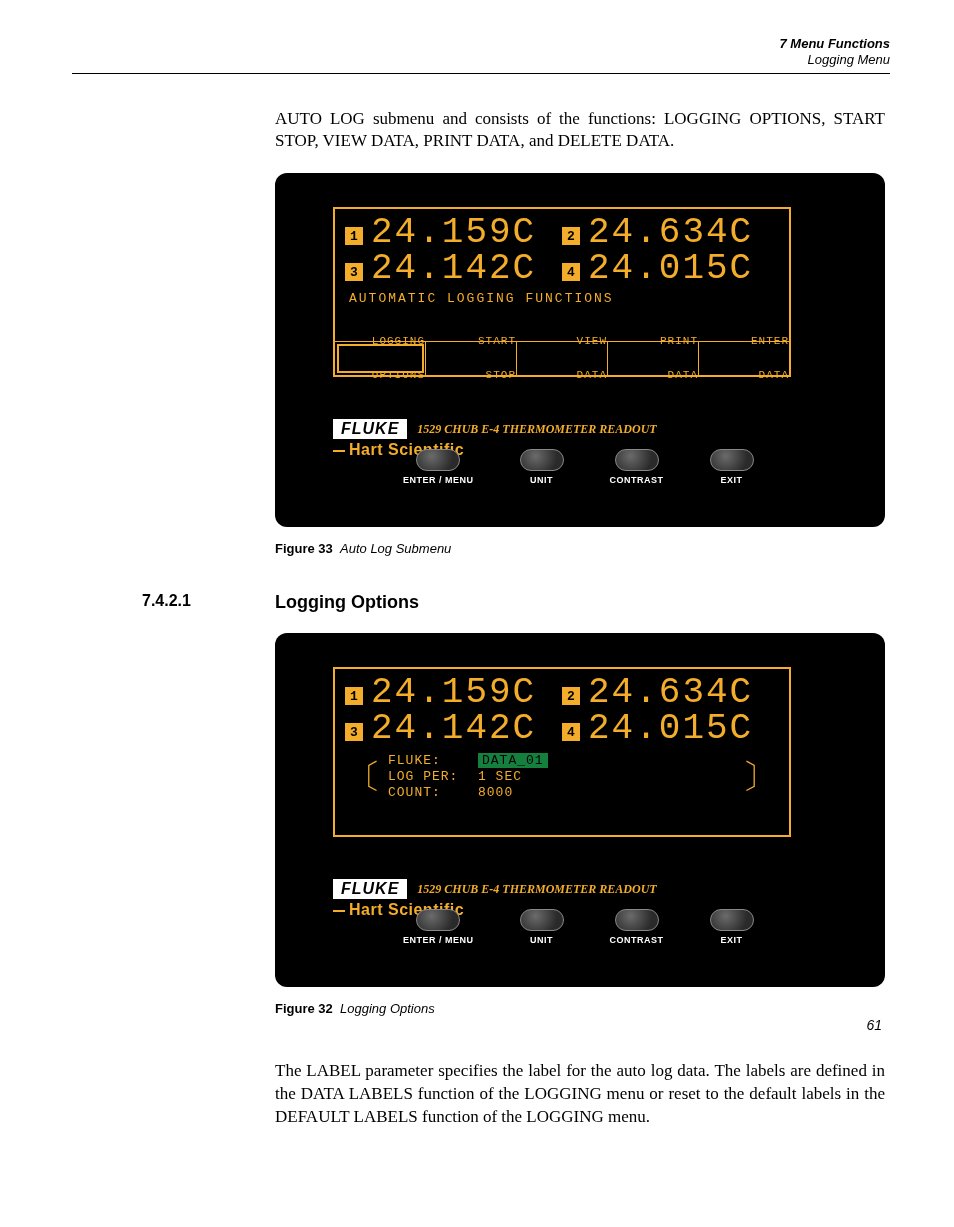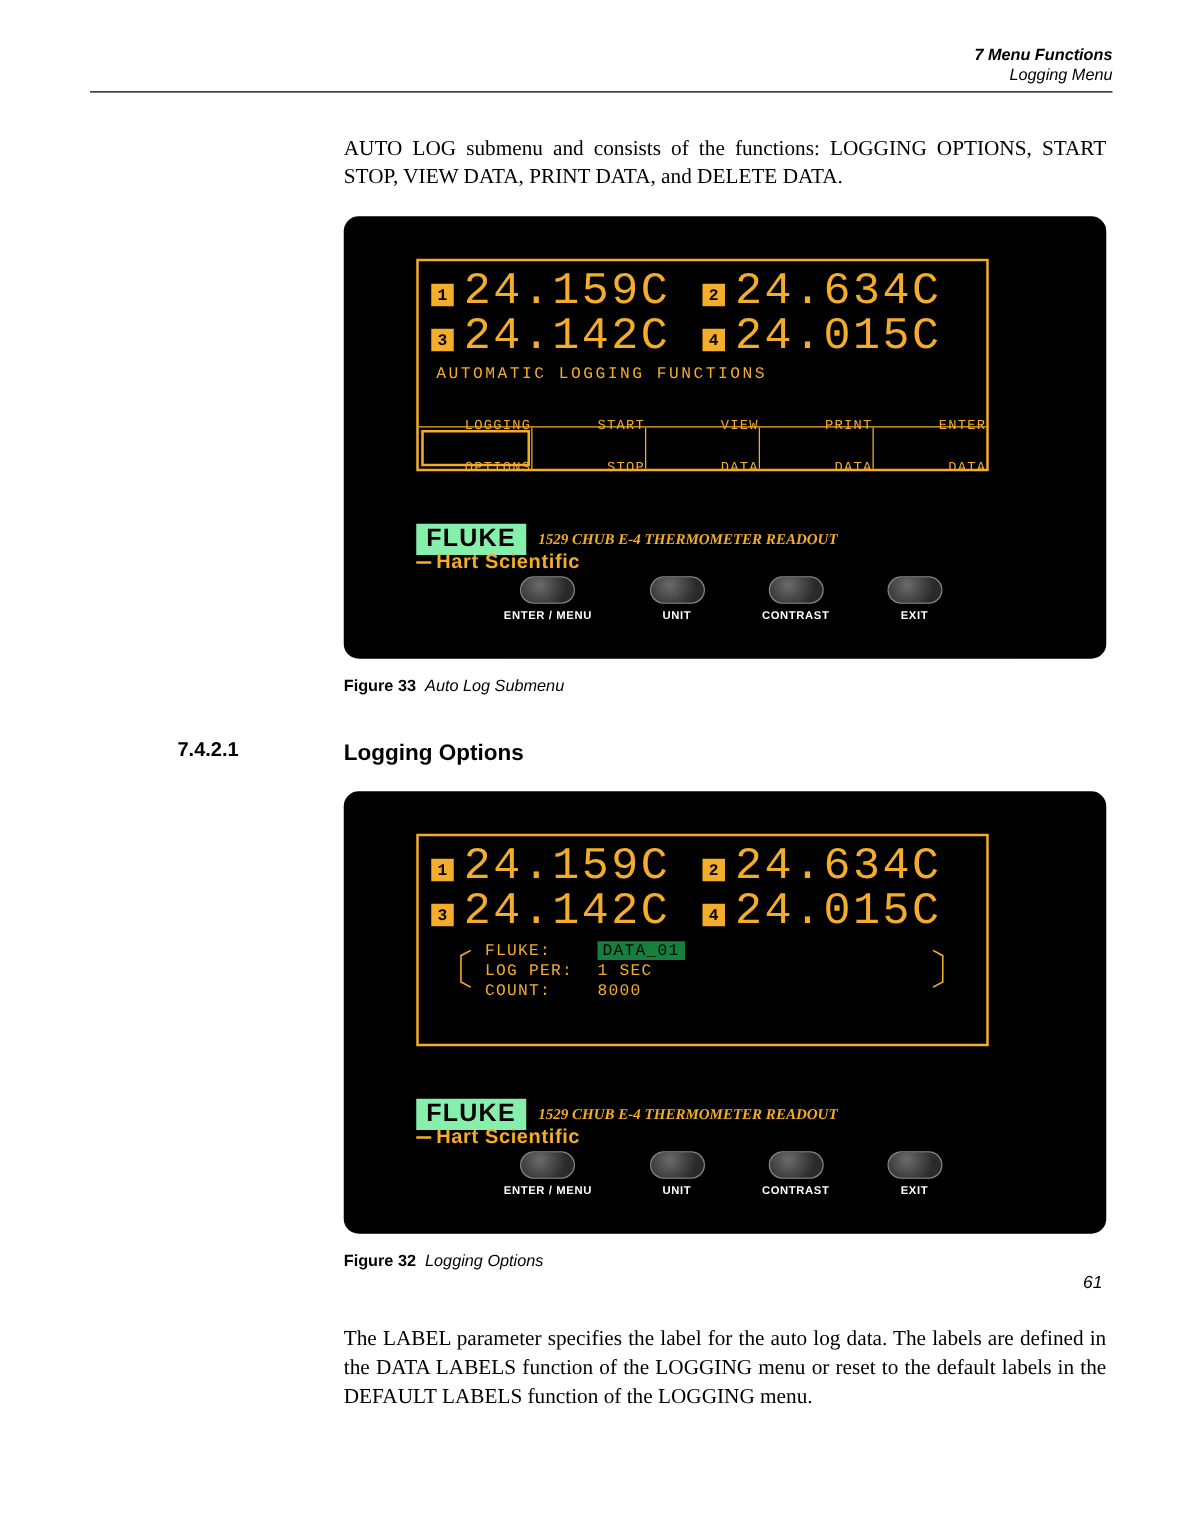--- a/index.html
+++ b/index.html
@@ -40,28 +40,28 @@
   .params { padding: 4px 12px 6px 12px; font-size: 13px; letter-spacing: 1px; display: flex; }
   .params .lbrk { font-size: 34px; line-height: 0.5; align-self: center; margin-right: 6px; color: #f4ad2a; font-family: "Times New Roman", serif; }
   .params .rbrk { font-size: 34px; line-height: 0.5; align-self: center; margin-left: auto; color: #f4ad2a; font-family: "Times New Roman", serif; }
   .params .cols { display: grid; grid-template-columns: 90px auto; row-gap: 1px; }
   .params .sel-val { background: #15803d; color: #000; padding: 0 4px; display: inline-block; }
   
   .params-wrap { position: relative; }
   .params .cols span.lab { white-space: pre; }
 
   .brand-row { position: absolute; left: 58px; right: 94px; top: 246px; display: flex; align-items: center; gap: 10px; font-family: Arial, Helvetica, sans-serif; }
-  .fluke { background: #86efac; color: #000; font-weight: 900; letter-spacing: 1px; padding: 1px 8px; font-size: 20px; }
+  .fluke { background: #ffffff; color: #000; font-weight: 900; font-style: italic; letter-spacing: 1px; padding: 1px 8px; font-size: 16px; }
   .model { color: #f4ad2a; font-weight: bold; font-style: italic; font-size: 12px; font-family: Liberation Serif, serif; }
   .model .mn { font-weight: 900; }
   .hart { position: absolute; left: 58px; top: 268px; color: #f4ad2a; font-family: Arial, Helvetica, sans-serif; font-weight: 900; font-size: 16px; letter-spacing: 0.5px; }
   .hart::before { content: ""; display: inline-block; width: 12px; height: 2px; background: #f4ad2a; vertical-align: middle; margin-right: 4px; }
 
   .btn-row { position: absolute; left: 128px; top: 276px; display: flex; gap: 46px; }
-  .btn-col { display: flex; flex-direction: column; align-items: center; gap: 4px; margin-top: 12px; }
+  .btn-col { display: flex; flex-direction: column; align-items: center; gap: 4px; }
   .btn-col .oval { width: 44px; height: 22px; border-radius: 11px; background: radial-gradient(circle at 35% 30%, #6b6b6b, #2a2a2a 70%); border: 1px solid #888; }
   .btn-col .lbl { color: #fff; font-family: Arial, Helvetica, sans-serif; font-weight: bold; font-size: 9px; letter-spacing: 0.5px; white-space: nowrap; }
 </style>
 </head>
 <body>
 
 <div class="page">
   <div class="header">
     <div class="chapter">7  Menu Functions</div>
     <div class="section">Logging Menu</div>

